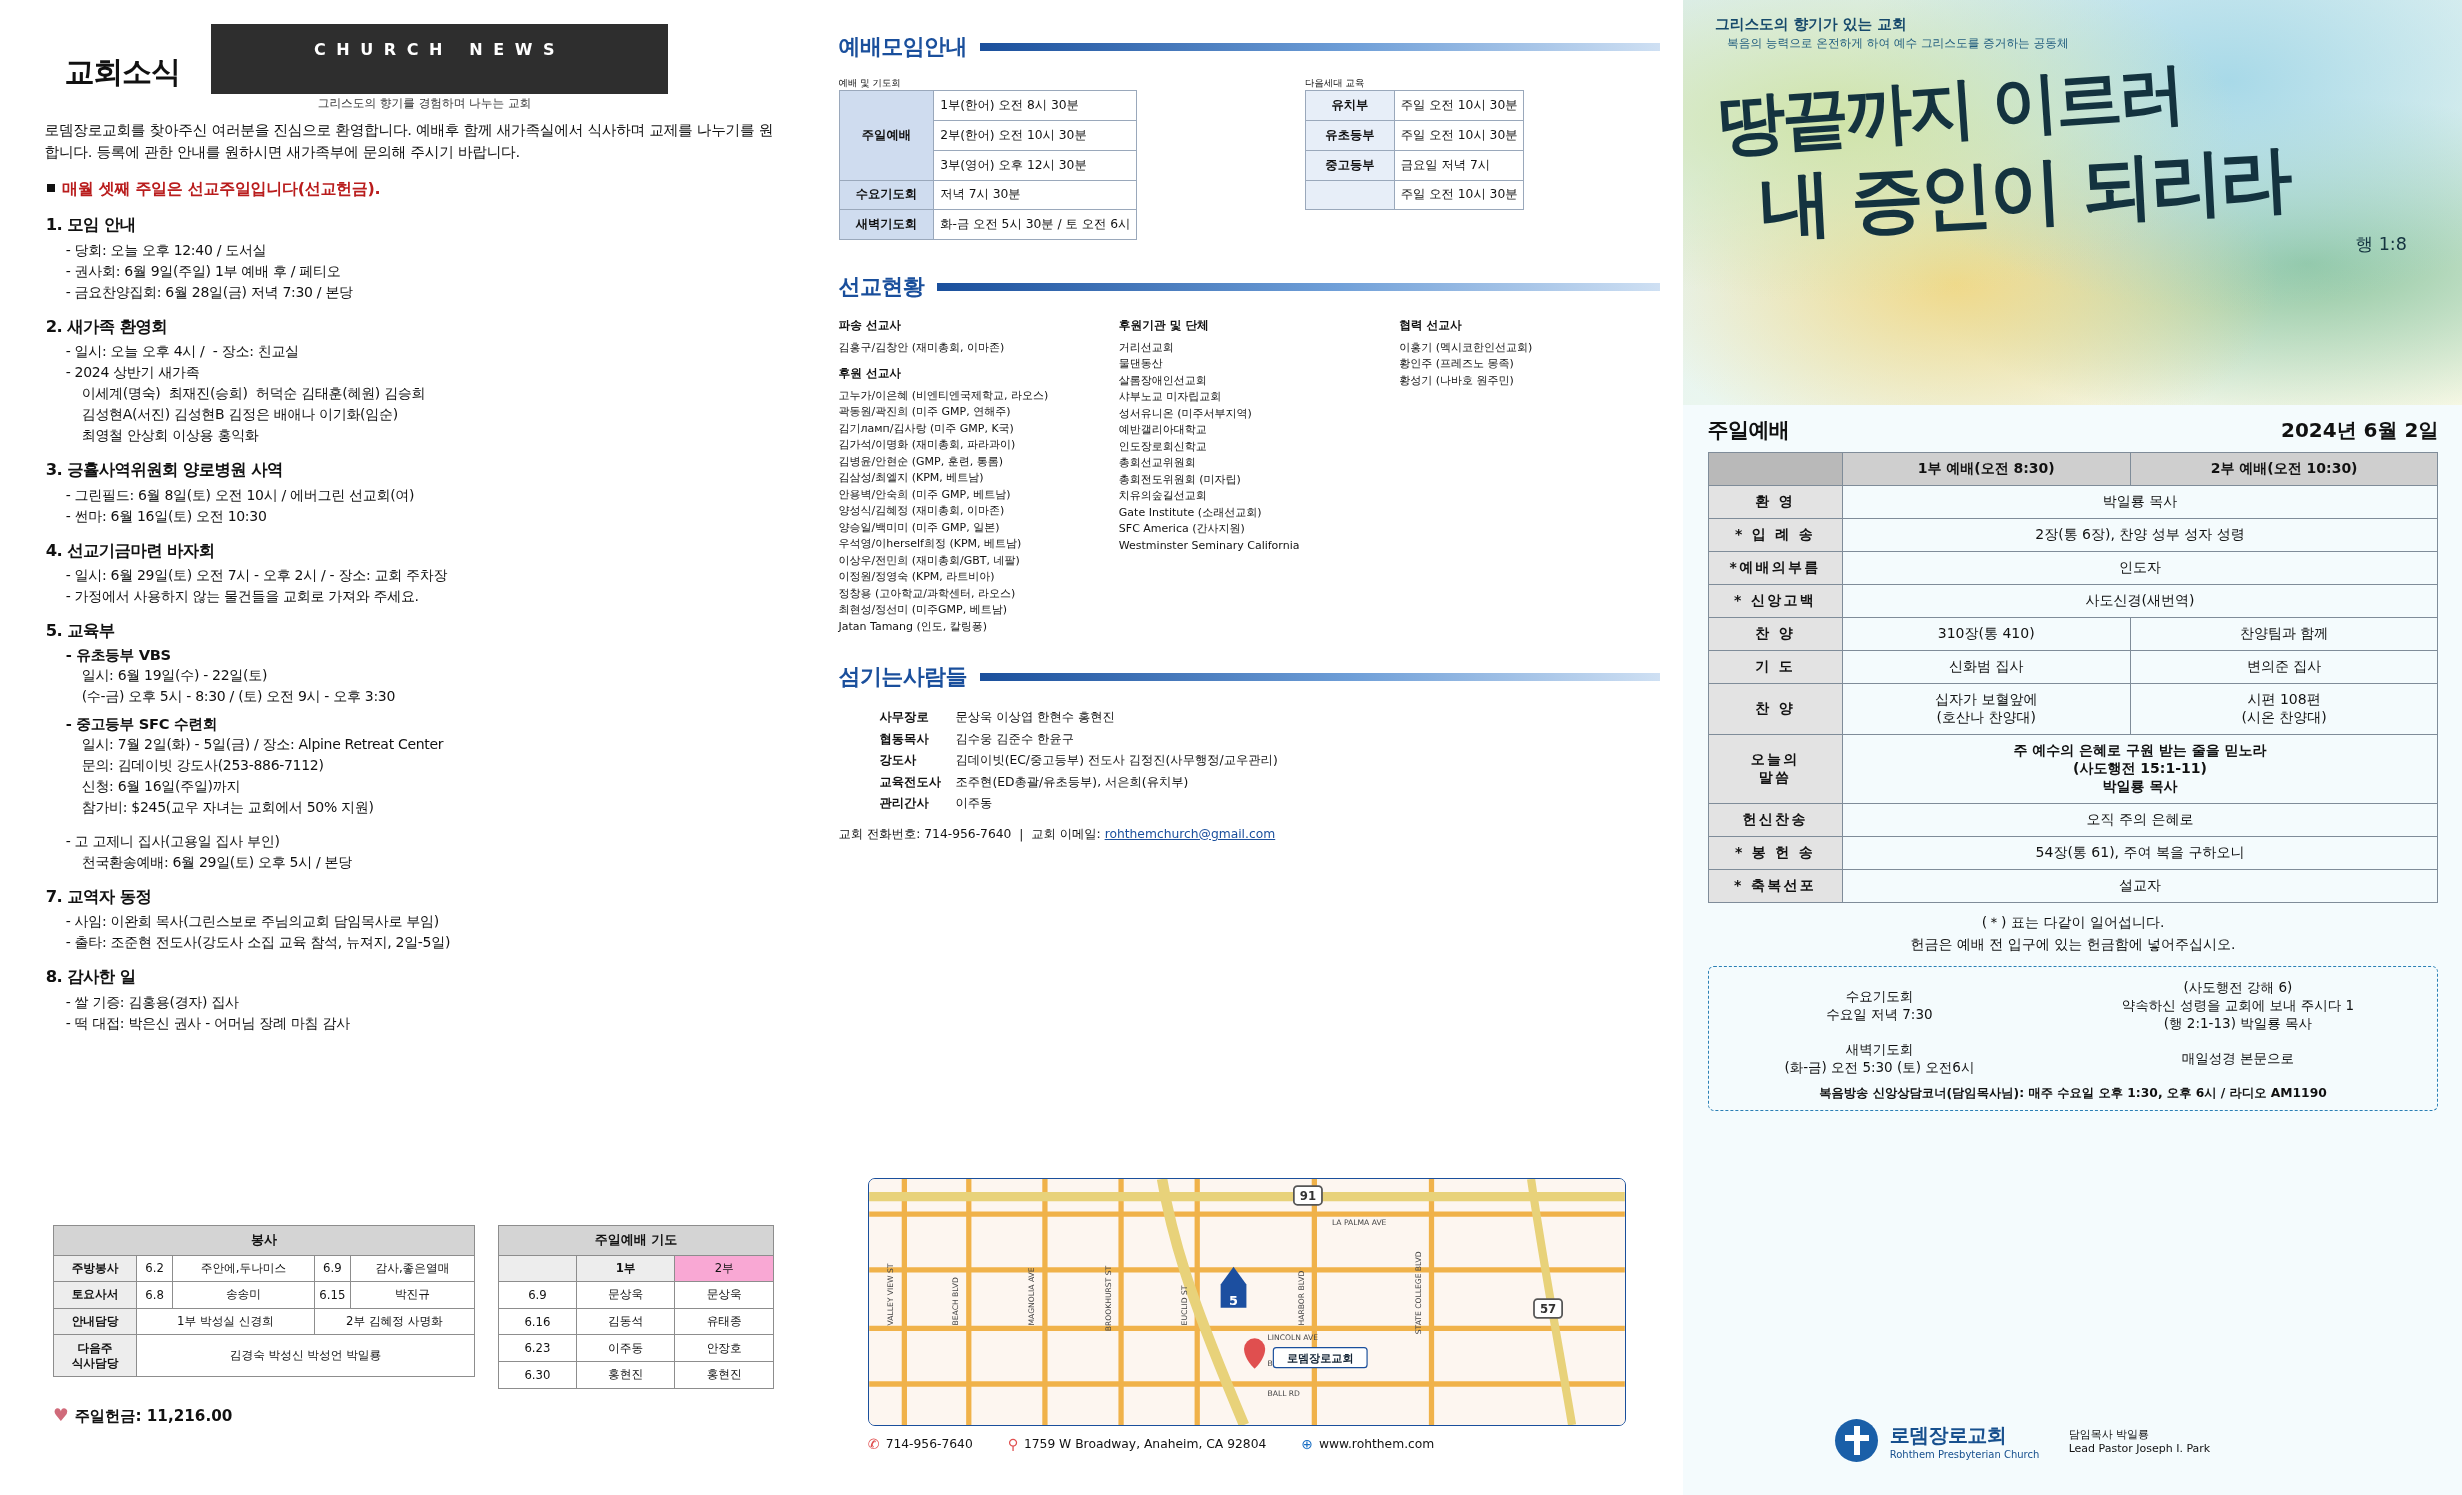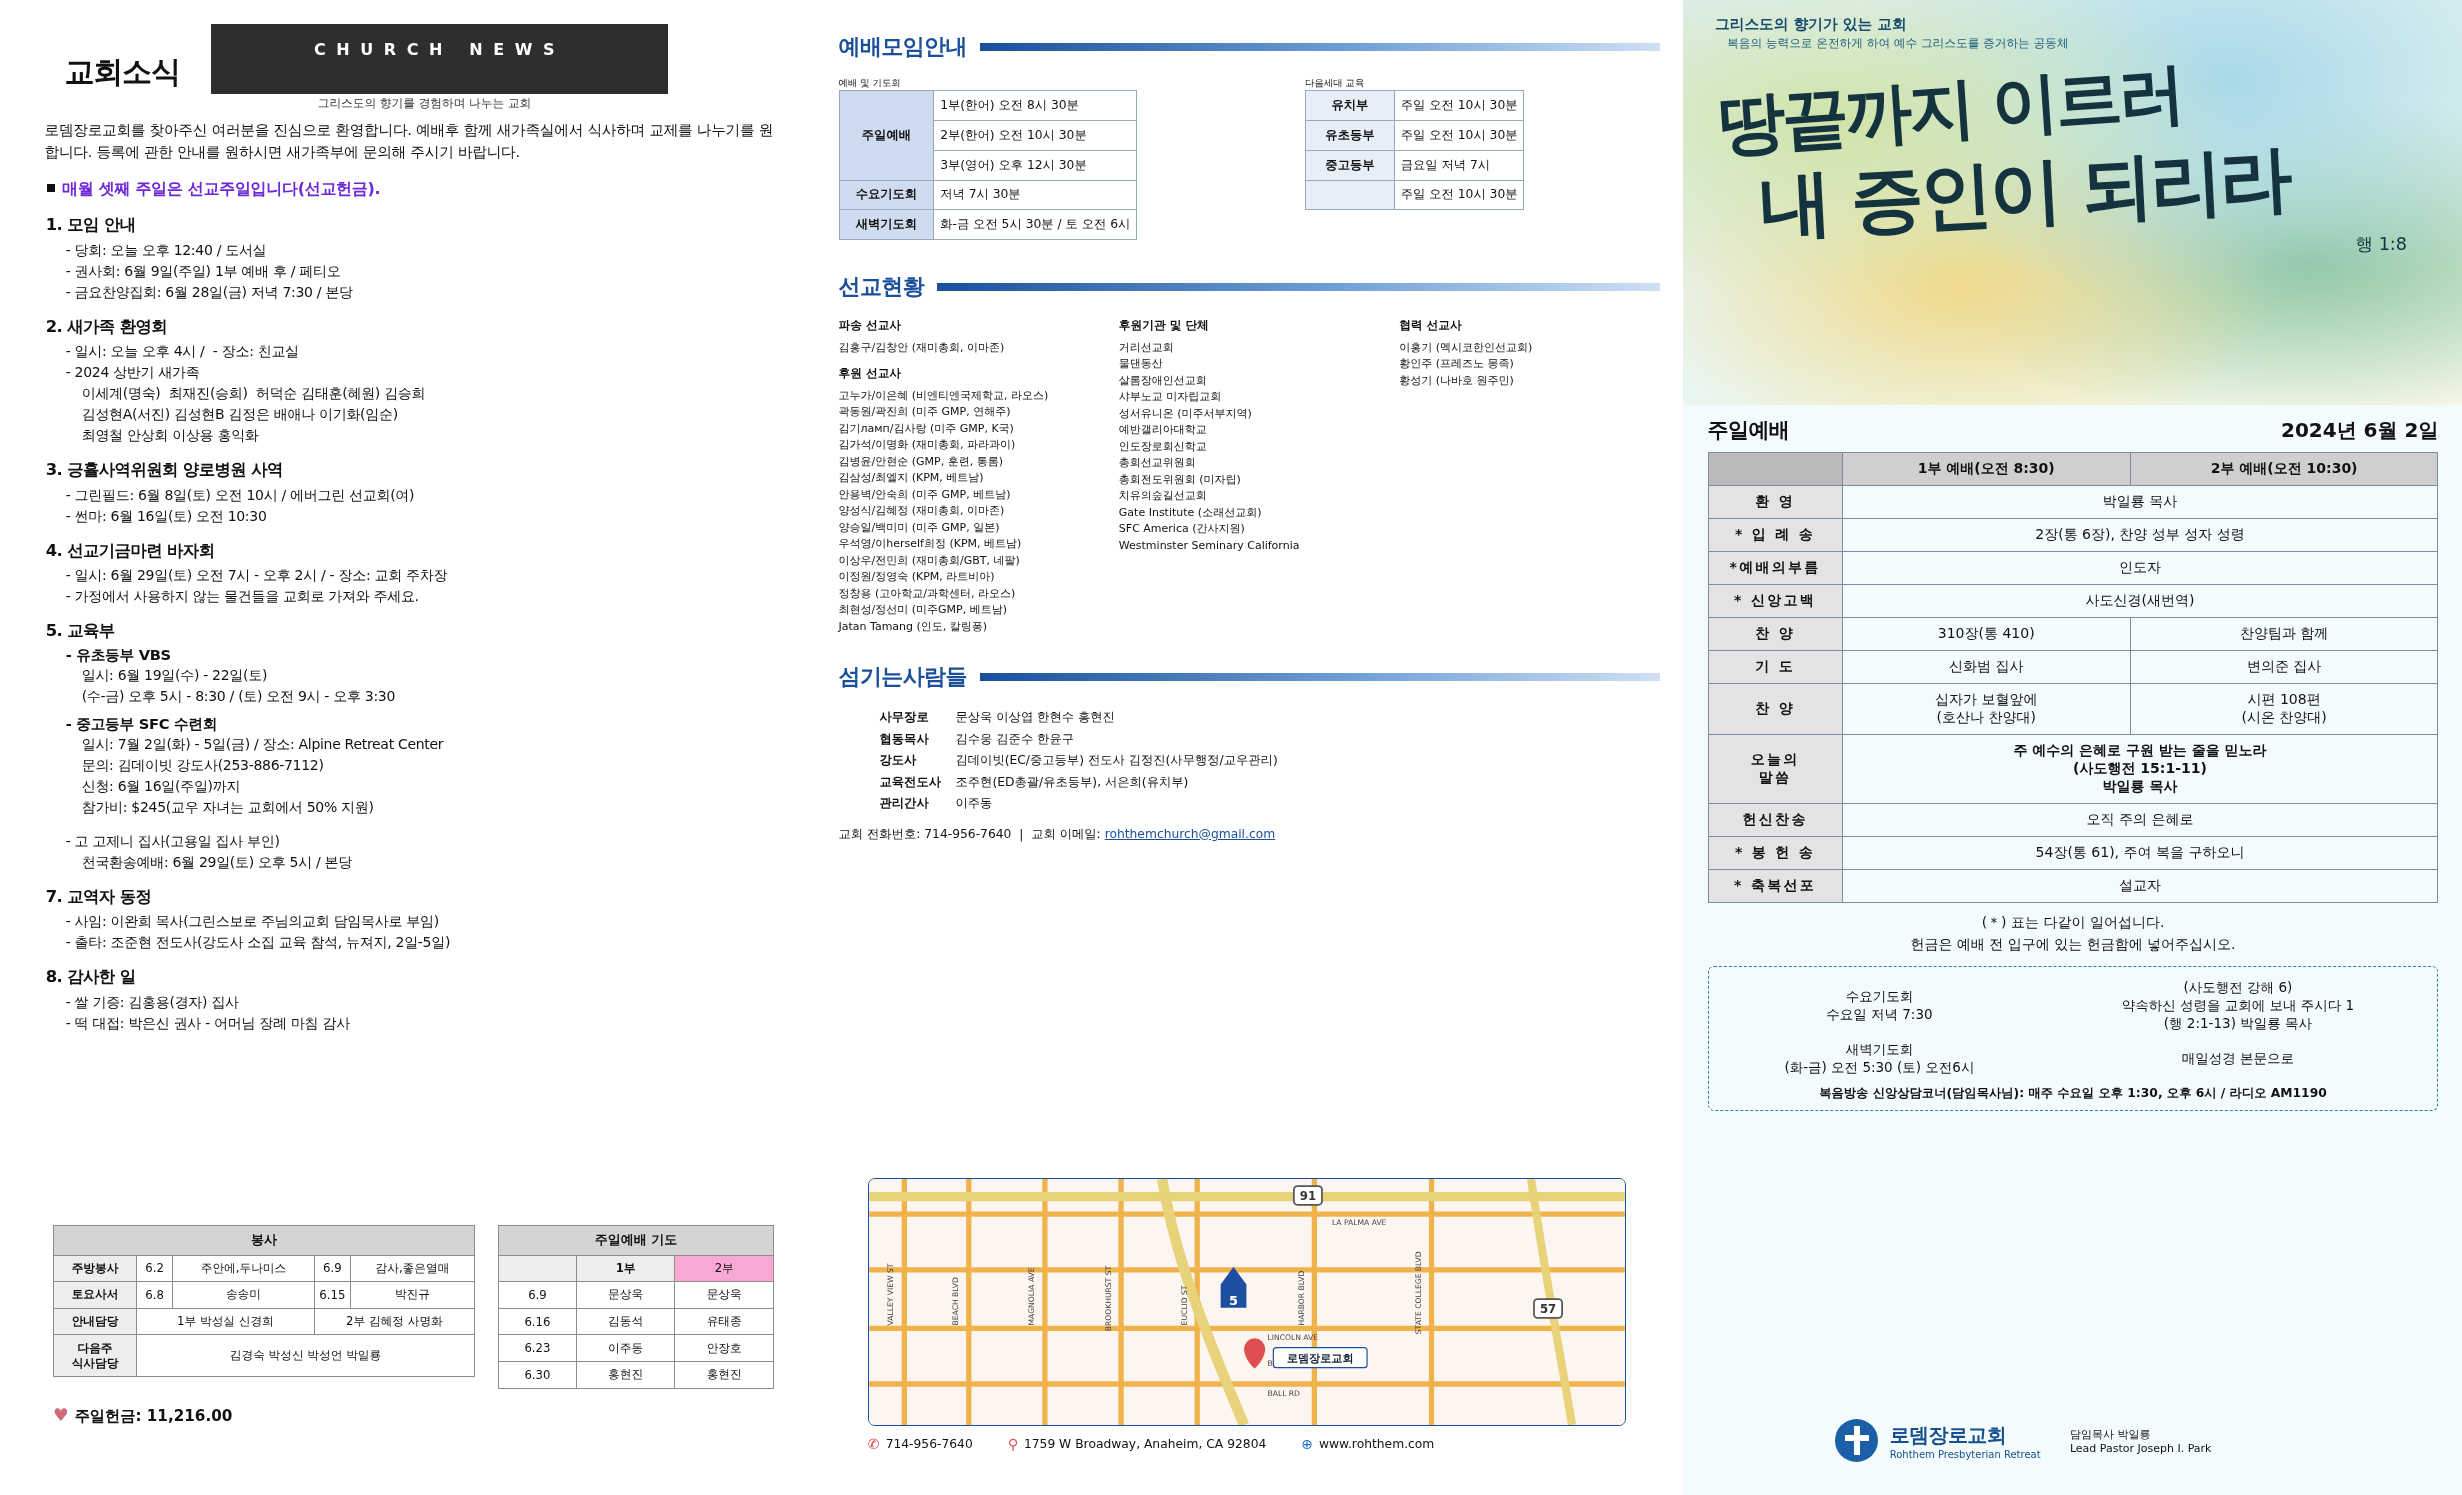--- a/index.html
+++ b/index.html
@@ -17,21 +17,21 @@
   .left-pad{padding:23.5px 35px 0 41px;}
   .hdr-band{position:relative;height:88px;margin-bottom:5.9px;}
   .hdr-band .blk{position:absolute;left:170px;top:0;width:457px;height:70px;background:#2e2e2e;}
   .hdr-band .blk .en{color:#fff;letter-spacing:10.6px;font-size:16px;text-align:center;padding-top:16.4px;font-weight:bold;}
   .hdr-band .sub{position:absolute;left:155px;top:72px;width:457px;text-align:center;font-size:11.7px;color:#333;}
   .hdr-band .kr{position:absolute;left:23.5px;top:28px;font-size:30px;font-weight:bold;letter-spacing:-1.2px;}
   .hdr-band .kr .b{color:#111;}
   .intro{font-size:14.7px;line-height:1.55;margin:7px 0 15.2px 3.5px;letter-spacing:-0.3px;}
   .mission-line{font-size:16px;font-weight:bold;margin:0 0 14px 5.9px;letter-spacing:-0.3px;}
   .mission-line .sq{display:inline-block;width:8.2px;height:8.2px;background:#111;margin-right:7px;vertical-align:1.8px;}
-  .mission-line .em{color:#6d28d9;}
+  .mission-line .em{color:#b91c1c;}
   .sec{margin:0 0 13px 4.7px;}
   .sec .t{font-size:16.4px;font-weight:bold;letter-spacing:-0.6px;margin-bottom:3.5px;}
   .sec .l{font-size:14px;line-height:1.5;margin-left:20px;letter-spacing:-0.3px;white-space:pre-wrap;}
   .sec .l.ind{margin-left:36px;}
   .sec .sub-t{font-size:14.7px;font-weight:bold;margin-left:20px;letter-spacing:-0.3px;}
 
   
   .btm-tables{position:absolute;left:53px;top:1225px;width:721px;}
   table{border-collapse:collapse;}
   .tb1{width:422px;float:left;font-size:11.7px;}
@@ -573,20 +573,20 @@
         </table>
       <div class="bcast">복음방송 신앙상담코너(담임목사님): 매주 수요일 오후 1:30, 오후 6시 / 라디오 AM1190</div>
     </div>
   </div>
 </div>
 
 <div class="rfoot">
   <div class="logo"></div>
   <div>
     <div class="n1">로뎀장로교회</div>
-    <div class="n2">Rohthem Presbyterian Retreat</div>
+    <div class="n2">Rohthem Presbyterian Church</div>
   </div>
   <div style="margin-left:17.6px">
     <div class="p1">담임목사 박일룡</div>
     <div class="p2">Lead Pastor Joseph I. Park</div>
   </div>
 </div>
 
 
 </body></html>

